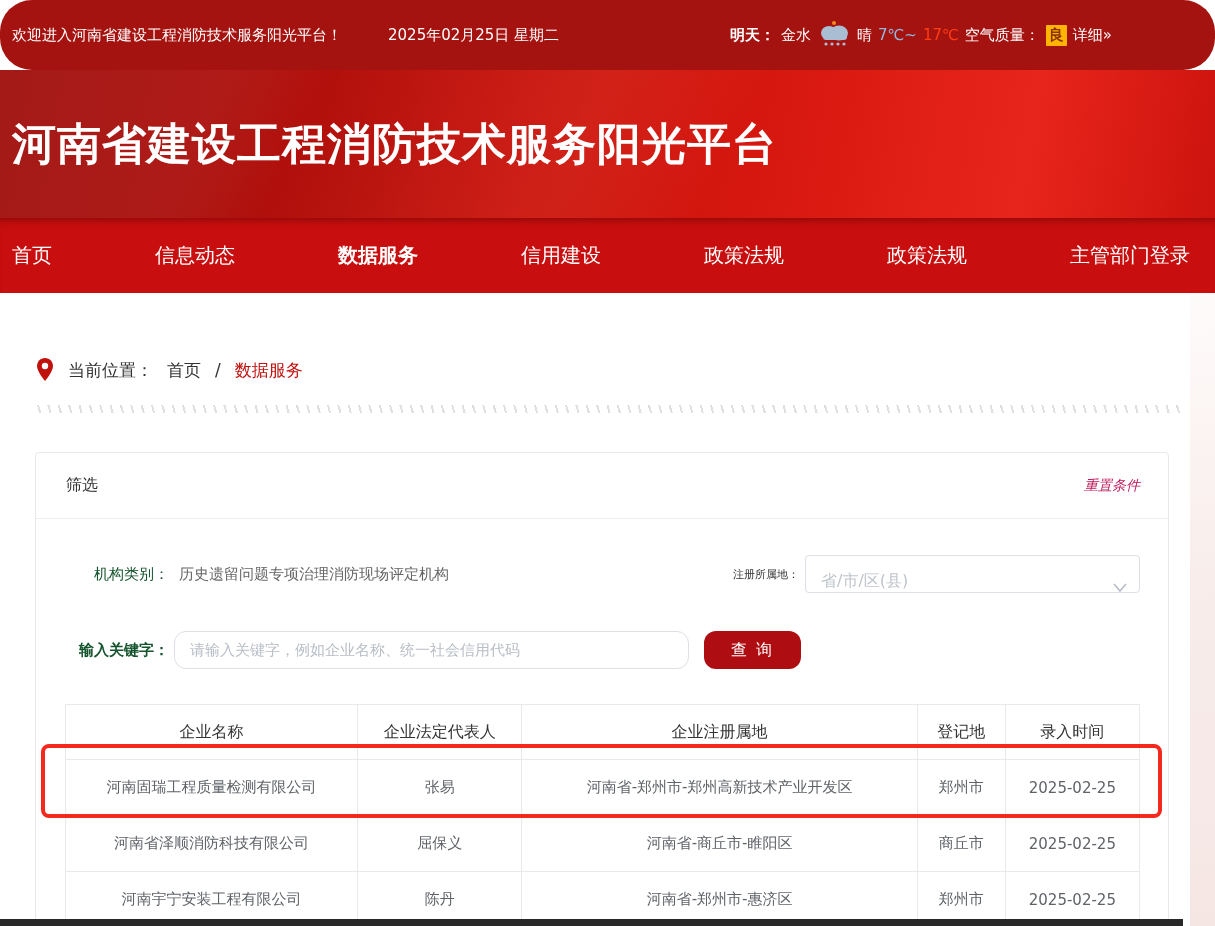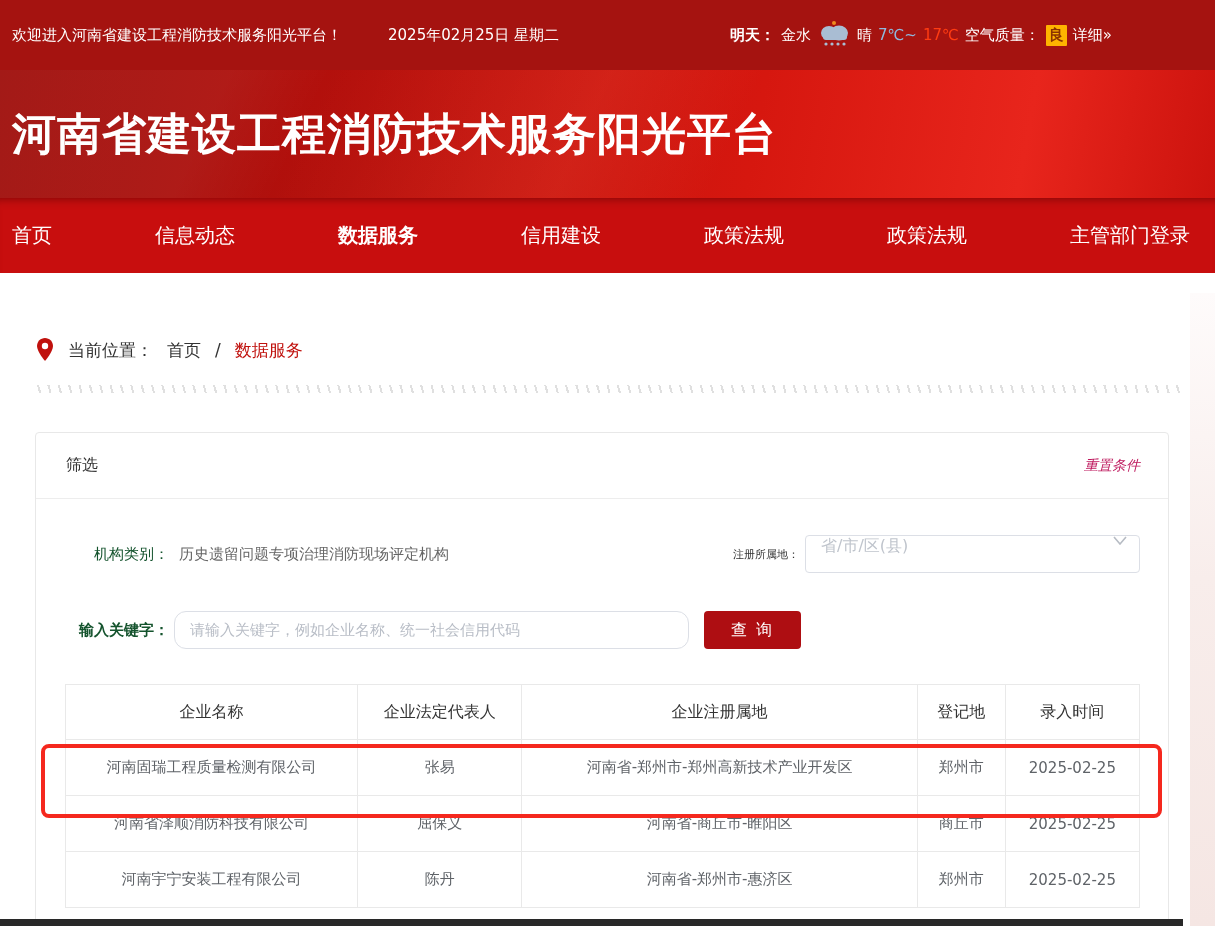--- a/index.html
+++ b/index.html
@@ -5,32 +5,32 @@
   * { margin:0; padding:0; box-sizing:border-box; }
   html,body { width:1215px; height:926px; }
   body {
     position:relative; overflow:hidden; background:#fff;
     font-family:"DejaVu Sans","Liberation Sans",sans-serif;
     -webkit-font-smoothing:antialiased;
   }
   
   .topbar {
     height:70px; background:#a51310; display:flex; align-items:center;
-    color:#fff; font-size:15px; padding-left:12px;
+    color:#fff; font-size:15px; padding-left:12px;border-radius:32px;
   }
   .topbar .date { margin-left:46px; }
   .weather { margin-left:auto; margin-right:103px; display:flex; align-items:center; gap:6px; font-size:15px; }
   .weather .w-label { font-weight:bold; }
   .temp-low { color:#8fb8dd; }
   .temp-high { color:#ff3c12; }
   .aqi-badge { background:#ffb400; color:#8a3200; font-weight:bold; padding:1px 3px; border-radius:1px; }
   .cloud-icon { width:34px; height:30px; display:inline-block; }
   
   .header {
-    height:128px; display:flex; align-items:center; padding-left:12px;
+    height:148px; display:flex; align-items:center; padding-left:12px;
     background:
       linear-gradient(115deg, rgba(255,255,255,0.05) 18%, rgba(255,255,255,0) 26%, rgba(255,96,72,0.18) 48%, rgba(255,96,72,0) 60%),
       linear-gradient(100deg,#9e0e0b 0%,#b5100c 30%,#d6170f 62%,#e8251c 84%,#cc130e 100%);
   }
   .header h1 { color:#fff; font-size:44px; font-weight:700; letter-spacing:1px; }
   
   .nav {
     height:75px; background:#c80e0e; display:flex; align-items:center;
     justify-content:space-between; padding:0 25px 0 12px;
     box-shadow: inset 0 9px 10px -8px rgba(70,0,0,0.55);
@@ -66,34 +66,34 @@
   .flabel.bold { font-weight:bold; }
   .cat-active {
     margin-left:5px; background:#ae0e0e; color:#fff; font-size:15px;
     padding:9px 11px; border-radius:2px; cursor:pointer; white-space:nowrap;
   }
   .cat-inactive { margin-left:10px; color:#666; font-size:15px; cursor:pointer; white-space:nowrap; }
   .region-group { margin-left:auto; display:flex; align-items:center; }
   .rlabel { font-size:11px; color:#333; margin-right:6px; white-space:nowrap; }
   .select-box {
     width:335px; height:38px; border:1px solid #dcdfe6; border-radius:4px;
-    display:flex; align-items:flex-start; justify-content:space-between;
+    display:flex; align-items:flex-end; justify-content:space-between;
     padding:0 12px 0 15px; cursor:pointer; background:#fff;
   }
   .select-placeholder { color:#bfc4cc; font-size:16px; }
   .chevron-icon { width:14px; height:9px; }
   .kw-input {
     margin-left:5px; width:515px; height:38px; border:1px solid #dcdfe6; border-radius:12px;
     padding:0 15px; font-size:15px; color:#333; outline:none;
     font-family:"DejaVu Sans","Liberation Sans",sans-serif;
   }
   .kw-input::placeholder { color:#b8bdc6; }
   .search-btn {
     margin-left:15px; width:97px; height:38px; background:#ae0e12; color:#fff;
-    font-size:16px; border:none; border-radius:4px; cursor:pointer; letter-spacing:2px;
+    font-size:16px; border:none; border-radius:12px; cursor:pointer; letter-spacing:2px;
     font-family:"DejaVu Sans","Liberation Sans",sans-serif;
   }
   
   .table-wrap { margin:35px 28px 0 29px; }
   table { width:100%; border-collapse:collapse; table-layout:fixed; }
   th, td { border:1px solid #e9e9e9; text-align:center; }
   th { height:55px; font-size:16px; color:#333; font-weight:400; }
   td { height:56px; font-size:15px; color:#5f6368; }
   tr { cursor:pointer; }
   

